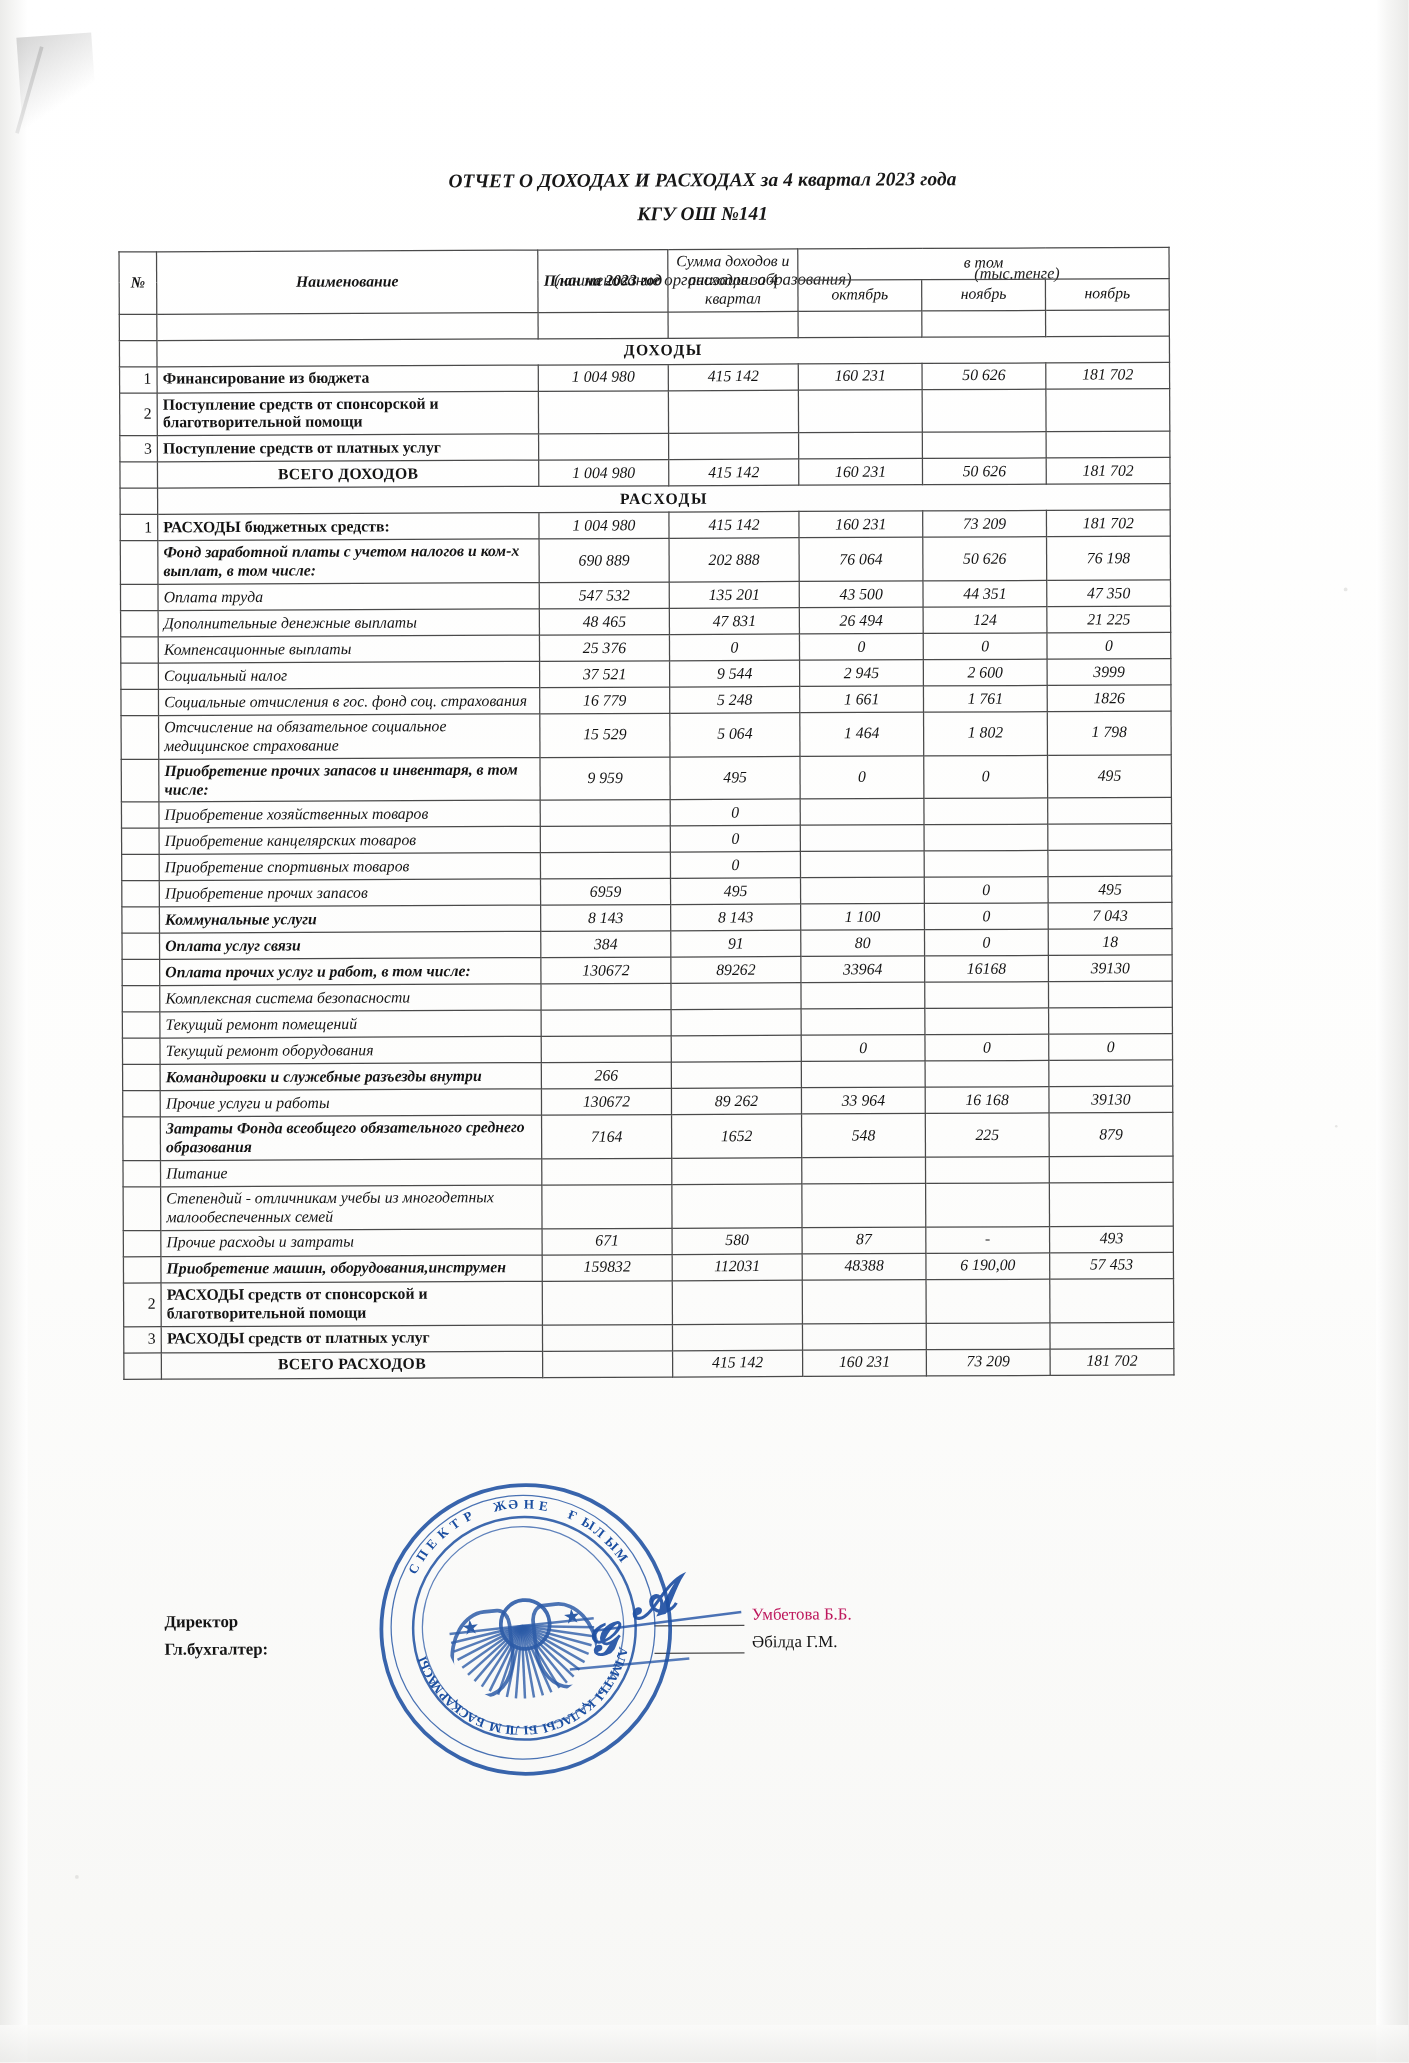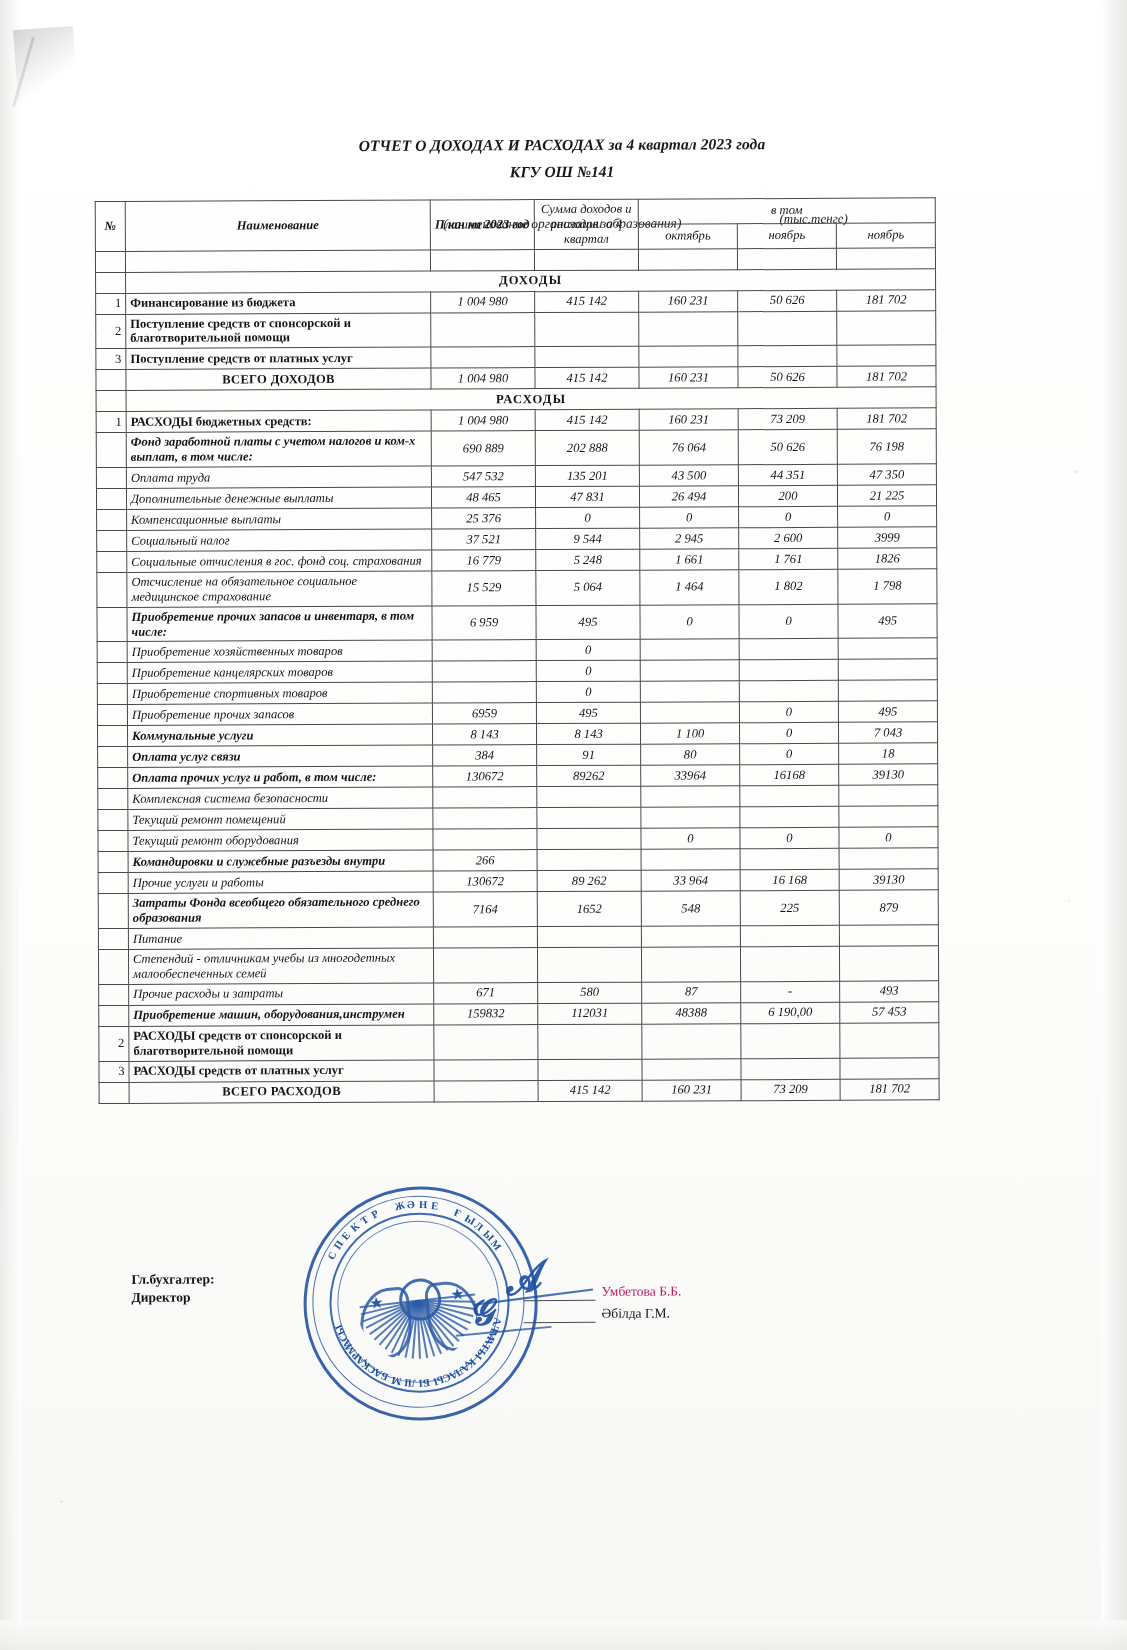--- a/index.html
+++ b/index.html
@@ -89,21 +89,21 @@
     font-style:normal;height:23px;
   }
   td.total{
     text-align:center;font-weight:bold;font-size:14px;letter-spacing:.3px;font-style:normal;
   }
   td.pad2{height:30px;}
   .two-line{line-height:1.3;}
 
   
   .sig{position:absolute;left:128px;top:1288px;font-size:13.5px;font-weight:bold;color:#141414;}
-  .sig2{position:absolute;left:128px;top:1270px;font-size:13.5px;font-weight:bold;color:#141414;}
+  .sig2{position:absolute;left:128px;top:1310px;font-size:13.5px;font-weight:bold;color:#141414;}
   .sig-name1{position:absolute;left:598px;top:1284px;font-size:13.5px;color:#be185d;}
   .sig-name2{position:absolute;left:598px;top:1306px;font-size:13.5px;color:#141414;text-align:right;}
   .sig-rule1{position:absolute;left:520px;top:1300px;width:72px;height:1px;background:#4a4a4a;}
   .sig-rule2{position:absolute;left:520px;top:1322px;width:72px;height:1px;background:#4a4a4a;}
 
   
   .stamp{
     position:absolute;left:300px;top:1186px;width:232px;height:232px;
     transform:rotate(-6deg);
   }
@@ -291,21 +291,21 @@
           <td class="val">43 500</td>
           <td class="val">44 351</td>
           <td class="val">47 350</td>
         </tr>
         <tr>
           <td class="c-num"></td>
           <td class="lbl">Дополнительные денежные выплаты</td>
           <td class="val">48 465</td>
           <td class="val">47 831</td>
           <td class="val">26 494</td>
-          <td class="val">200</td>
+          <td class="val">124</td>
           <td class="val">21 225</td>
         </tr>
         <tr>
           <td class="c-num"></td>
           <td class="lbl">Компенсационные выплаты</td>
           <td class="val">25 376</td>
           <td class="val">0</td>
           <td class="val">0</td>
           <td class="val">0</td>
           <td class="val">0</td>
@@ -333,21 +333,21 @@
           <td class="lbl two-line pad2">Отсчисление на обязательное социальное медицинское страхование</td>
           <td class="val">15 529</td>
           <td class="val">5 064</td>
           <td class="val">1 464</td>
           <td class="val">1 802</td>
           <td class="val">1 798</td>
         </tr>
         <tr>
           <td class="c-num"></td>
           <td class="lbl b two-line pad2">Приобретение прочих запасов и инвентаря, в том числе:</td>
-          <td class="val">6 959</td>
+          <td class="val">9 959</td>
           <td class="val">495</td>
           <td class="val">0</td>
           <td class="val">0</td>
           <td class="val">495</td>
         </tr>
         <tr>
           <td class="c-num"></td>
           <td class="lbl">Приобретение хозяйственных товаров</td>
           <td class="val"></td>
           <td class="val">0</td>

